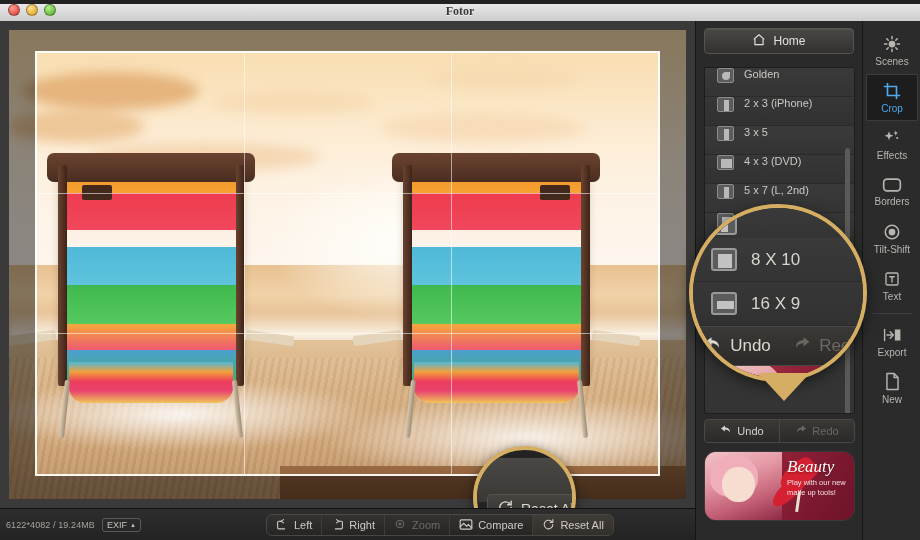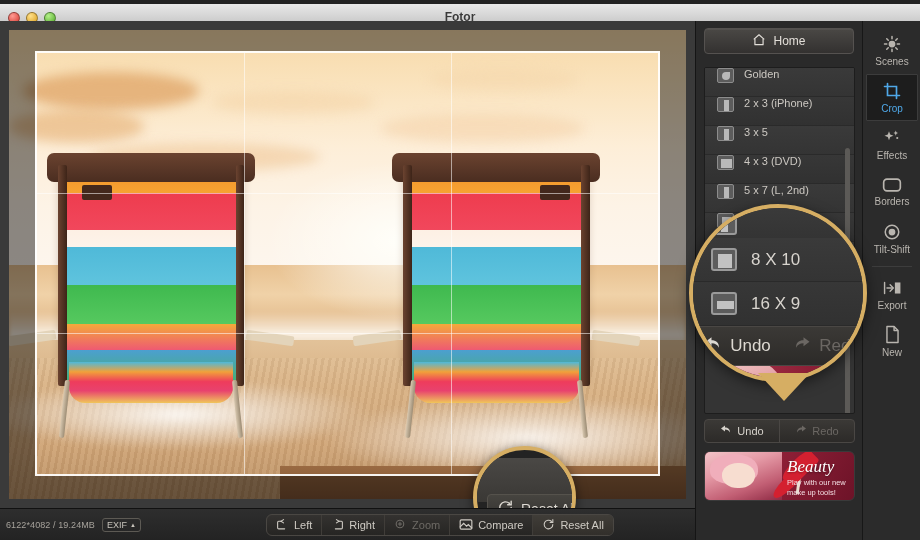--- a/index.html
+++ b/index.html
@@ -5,21 +5,21 @@
   * { margin:0; padding:0; box-sizing:border-box; }
   html,body { width:920px; height:540px; overflow:hidden;
     font-family:"Liberation Sans","DejaVu Sans",sans-serif;
     background:#1a1a1a; }
 
   .app { position:relative; width:920px; height:540px; background:#222; }
 
   
   .titlebar { position:absolute; left:0; top:4px; width:920px; height:21px;
     background:linear-gradient(#e8e8e8,#c8c8c8);
-    border-bottom:1px solid #666; display:flex; align-items:flex-end; }
+    border-bottom:1px solid #666; display:flex; align-items:flex-start;font-family:Liberation Serif, serif; }
   .lights { display:flex; gap:6px; margin-left:8px; }
   .light { width:12px; height:12px; border-radius:50%; border:1px solid rgba(0,0,0,.35); }
   .l-close { background:radial-gradient(circle at 35% 30%,#ff9b93,#d4382f); }
   .l-min { background:radial-gradient(circle at 35% 30%,#ffe08a,#d99d1a); }
   .l-max { background:radial-gradient(circle at 35% 30%,#b4f08a,#4fa726); }
   .wintitle { position:absolute; left:0; right:0; text-align:center;
     font-size:12px; color:#3a3a3a; font-weight:bold;
     text-shadow:0 1px 0 rgba(255,255,255,.7); }
 
   
@@ -157,22 +157,22 @@
     background:#5c5a57; border-radius:3px; }
 
   .undobar { position:absolute; left:8px; top:398px; width:151px; height:24px;
     display:flex; background:linear-gradient(#3b3936,#2c2a28);
     border:1px solid #4a4744; border-radius:4px; overflow:hidden; }
   .ub { flex:1; display:flex; align-items:center; justify-content:center; gap:5px;
     font-size:11px; color:#d6d2cb; }
   .ub.dis { color:#6b6763; }
   .ub-sep { width:1px; background:#4a4744; }
 
-  .ad { position:absolute; left:8px; top:430px; width:151px; height:50px;
-    border-radius:6px; overflow:hidden; background:#8e2038;
+  .ad { position:absolute; left:8px; top:430px; width:151px; height:70px;
+    border-radius:12px; overflow:hidden; background:#8e2038;
     background:linear-gradient(120deg,#a8334b 0%,#8d1f36 45%,#6d1328 100%);
     border:1px solid #3a3a3a; }
   .ad-photo { position:absolute; left:0; top:0; width:52%; height:100%;
     background:linear-gradient(160deg,#f2c4c8 0%,#e59aa6 35%,#c25f74 70%,#8e2a44 100%); }
   .ad-hair { position:absolute; left:6%; top:4%; width:62%; height:62%;
     border-radius:50% 50% 42% 42%; background:#f0aebb; }
   .ad-face { position:absolute; left:22%; top:22%; width:42%; height:52%;
     border-radius:48%; background:#f7ddd0; }
   .ad-heart { position:absolute; left:52%; top:26%; width:26%; height:24%;
     background:#d42030; transform:rotate(-45deg); border-radius:0 0 3px 0; }
@@ -566,20 +566,29 @@
     </div>
     <div class="tool">
       <span>
         <svg width="18" height="18" viewBox="0 0 24 24" fill="none" stroke="#b9b5af" stroke-width="2">
           <circle cx="12" cy="12" r="9"></circle>
             <circle cx="12" cy="12" r="3.5" fill="#b9b5af"></circle>
         </svg>
       </span>
       <span>Tilt-Shift</span>
     </div>
+    <div class="tool">
+      <span>
+        <svg width="18" height="18" viewBox="0 0 24 24" fill="none" stroke="#b9b5af" stroke-width="1.8">
+          <rect x="4" y="4" width="16" height="16" rx="2"></rect>
+          <path d="M9 9h6M12 9v7" stroke-linecap="round"></path>
+        </svg>
+      </span>
+      <span>Text</span>
+    </div>
     <div class="tool-sep"></div>
     <div class="tool">
       <span>
         <svg width="19" height="18" viewBox="0 0 24 22" fill="none" stroke="#b9b5af" stroke-width="1.8">
           <path d="M2 4v14M5 11h7" stroke-linecap="round"></path>
           <path d="M9 7l4 4-4 4" stroke-linecap="round" stroke-linejoin="round"></path>
           <rect x="15" y="4" width="7" height="14" fill="#b9b5af" stroke="none"></rect>
         </svg>
       </span>
       <span>Export</span>

